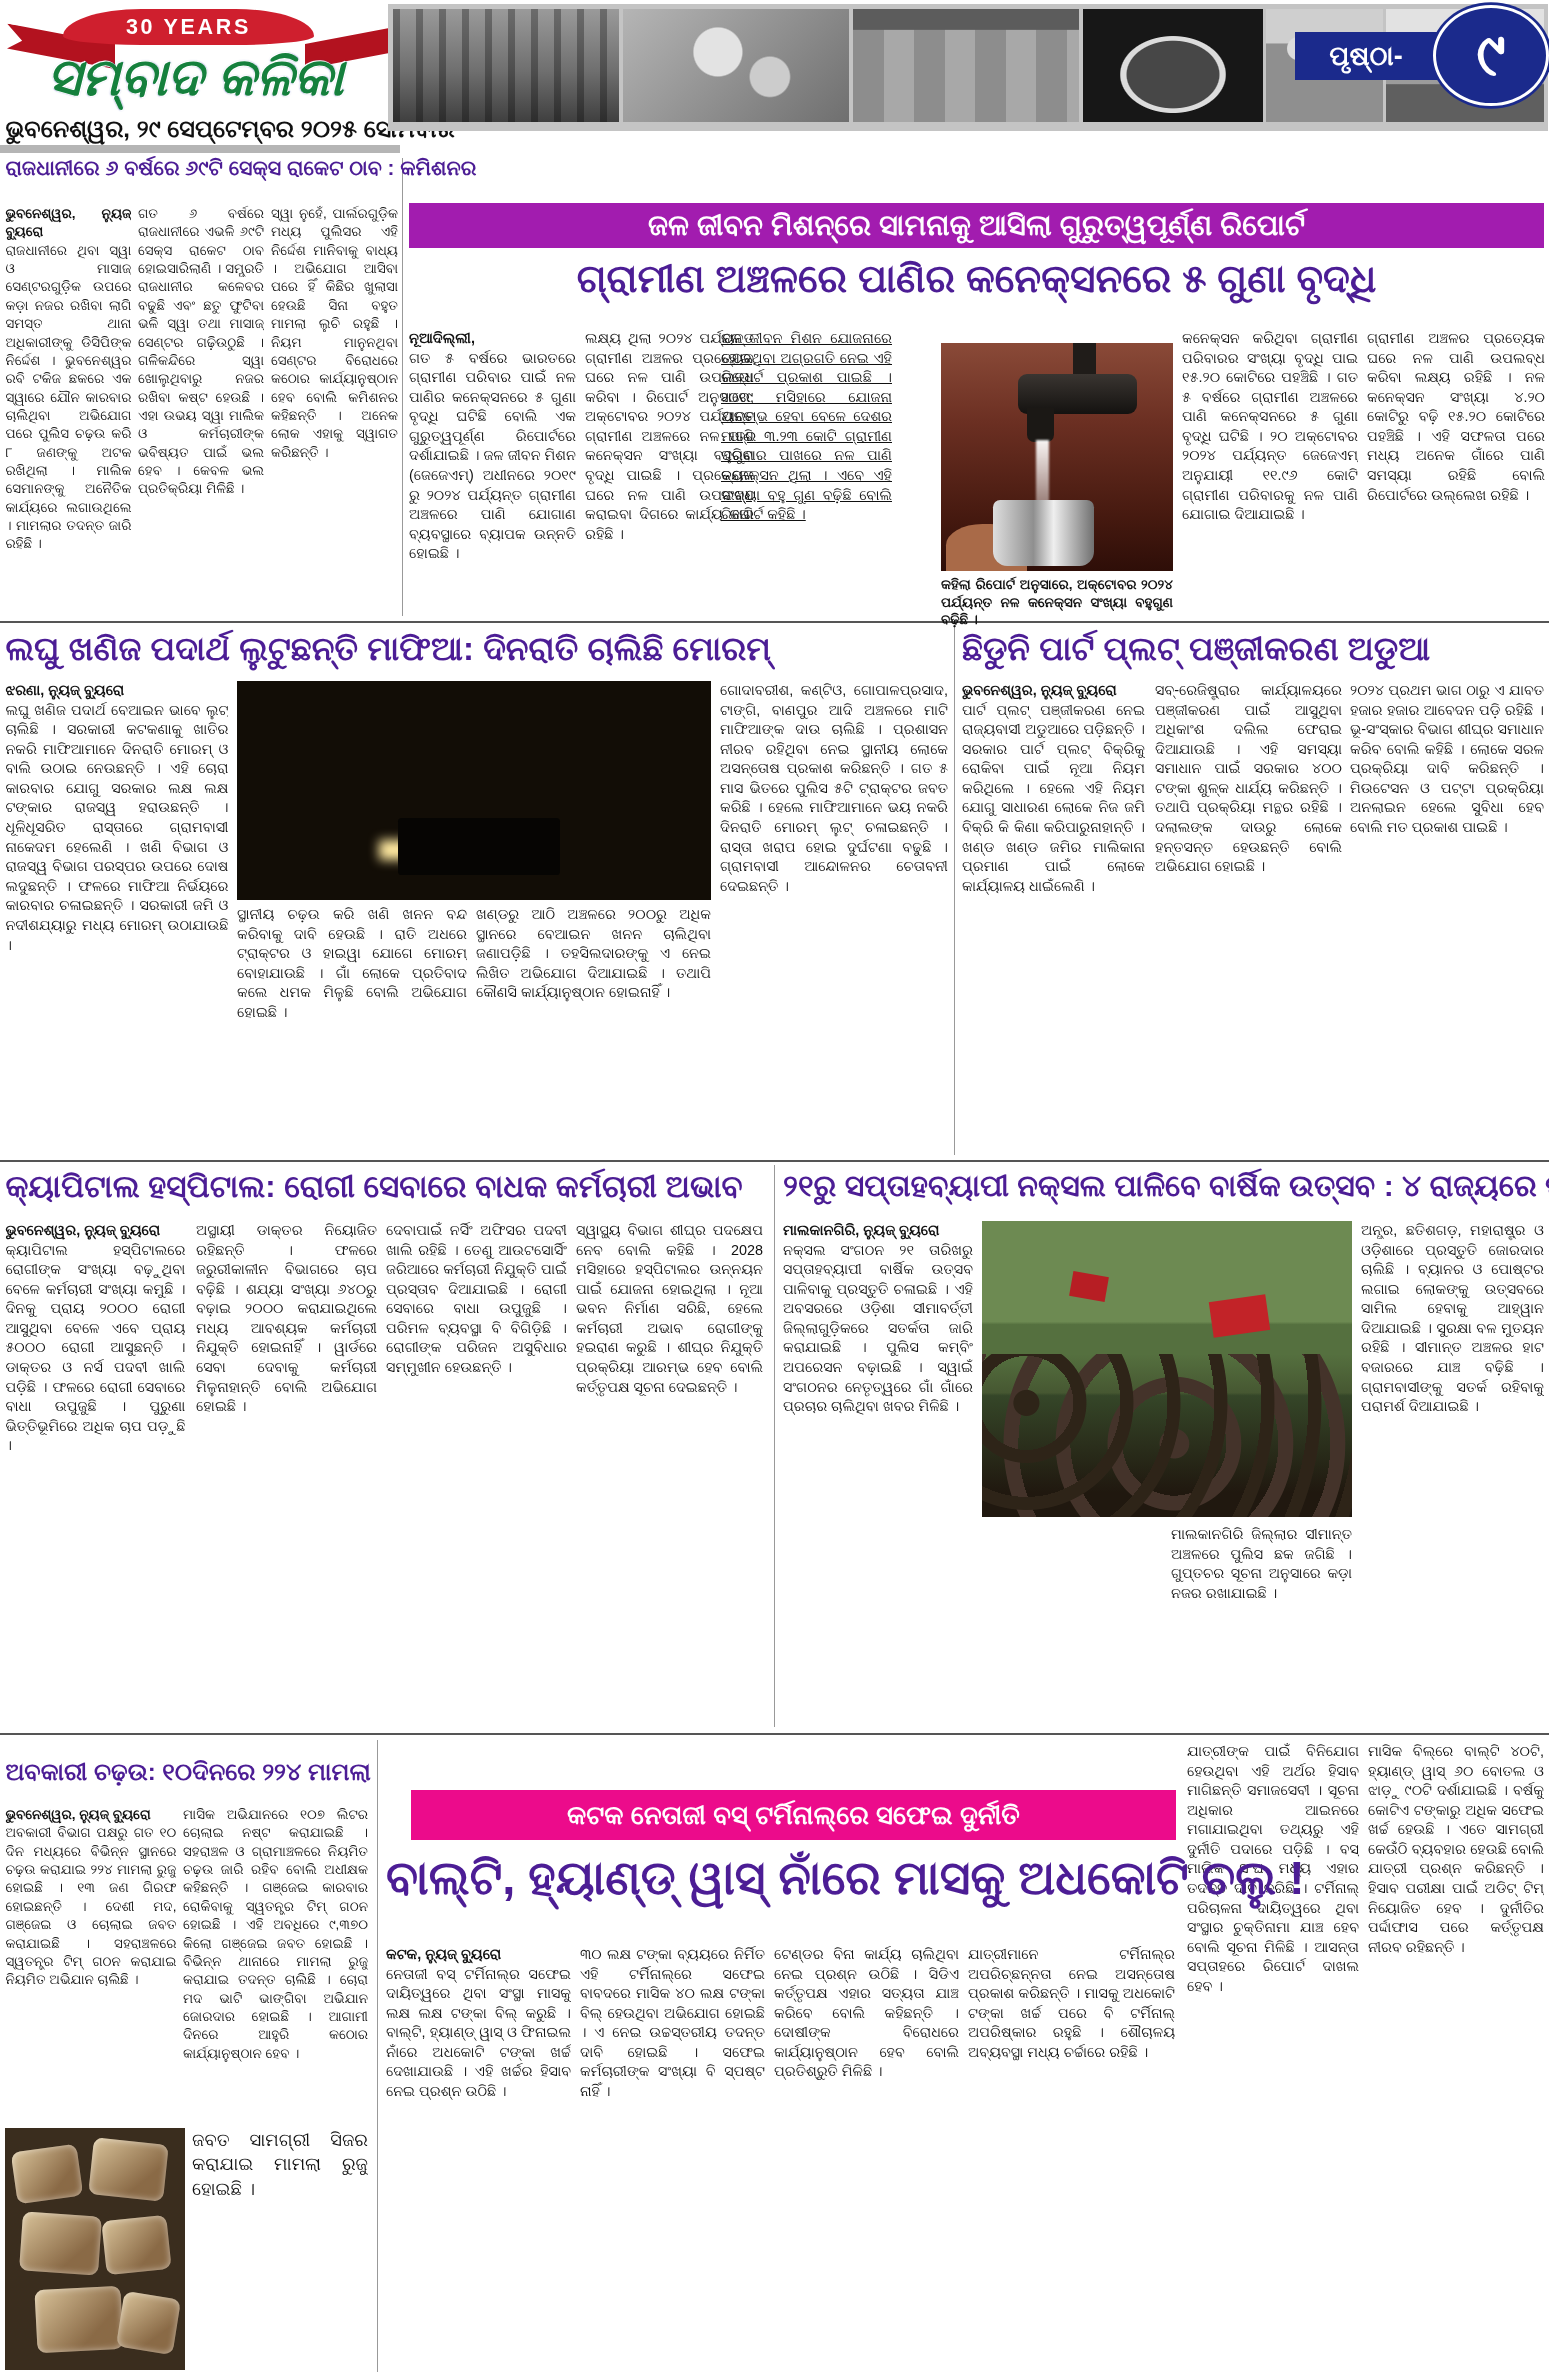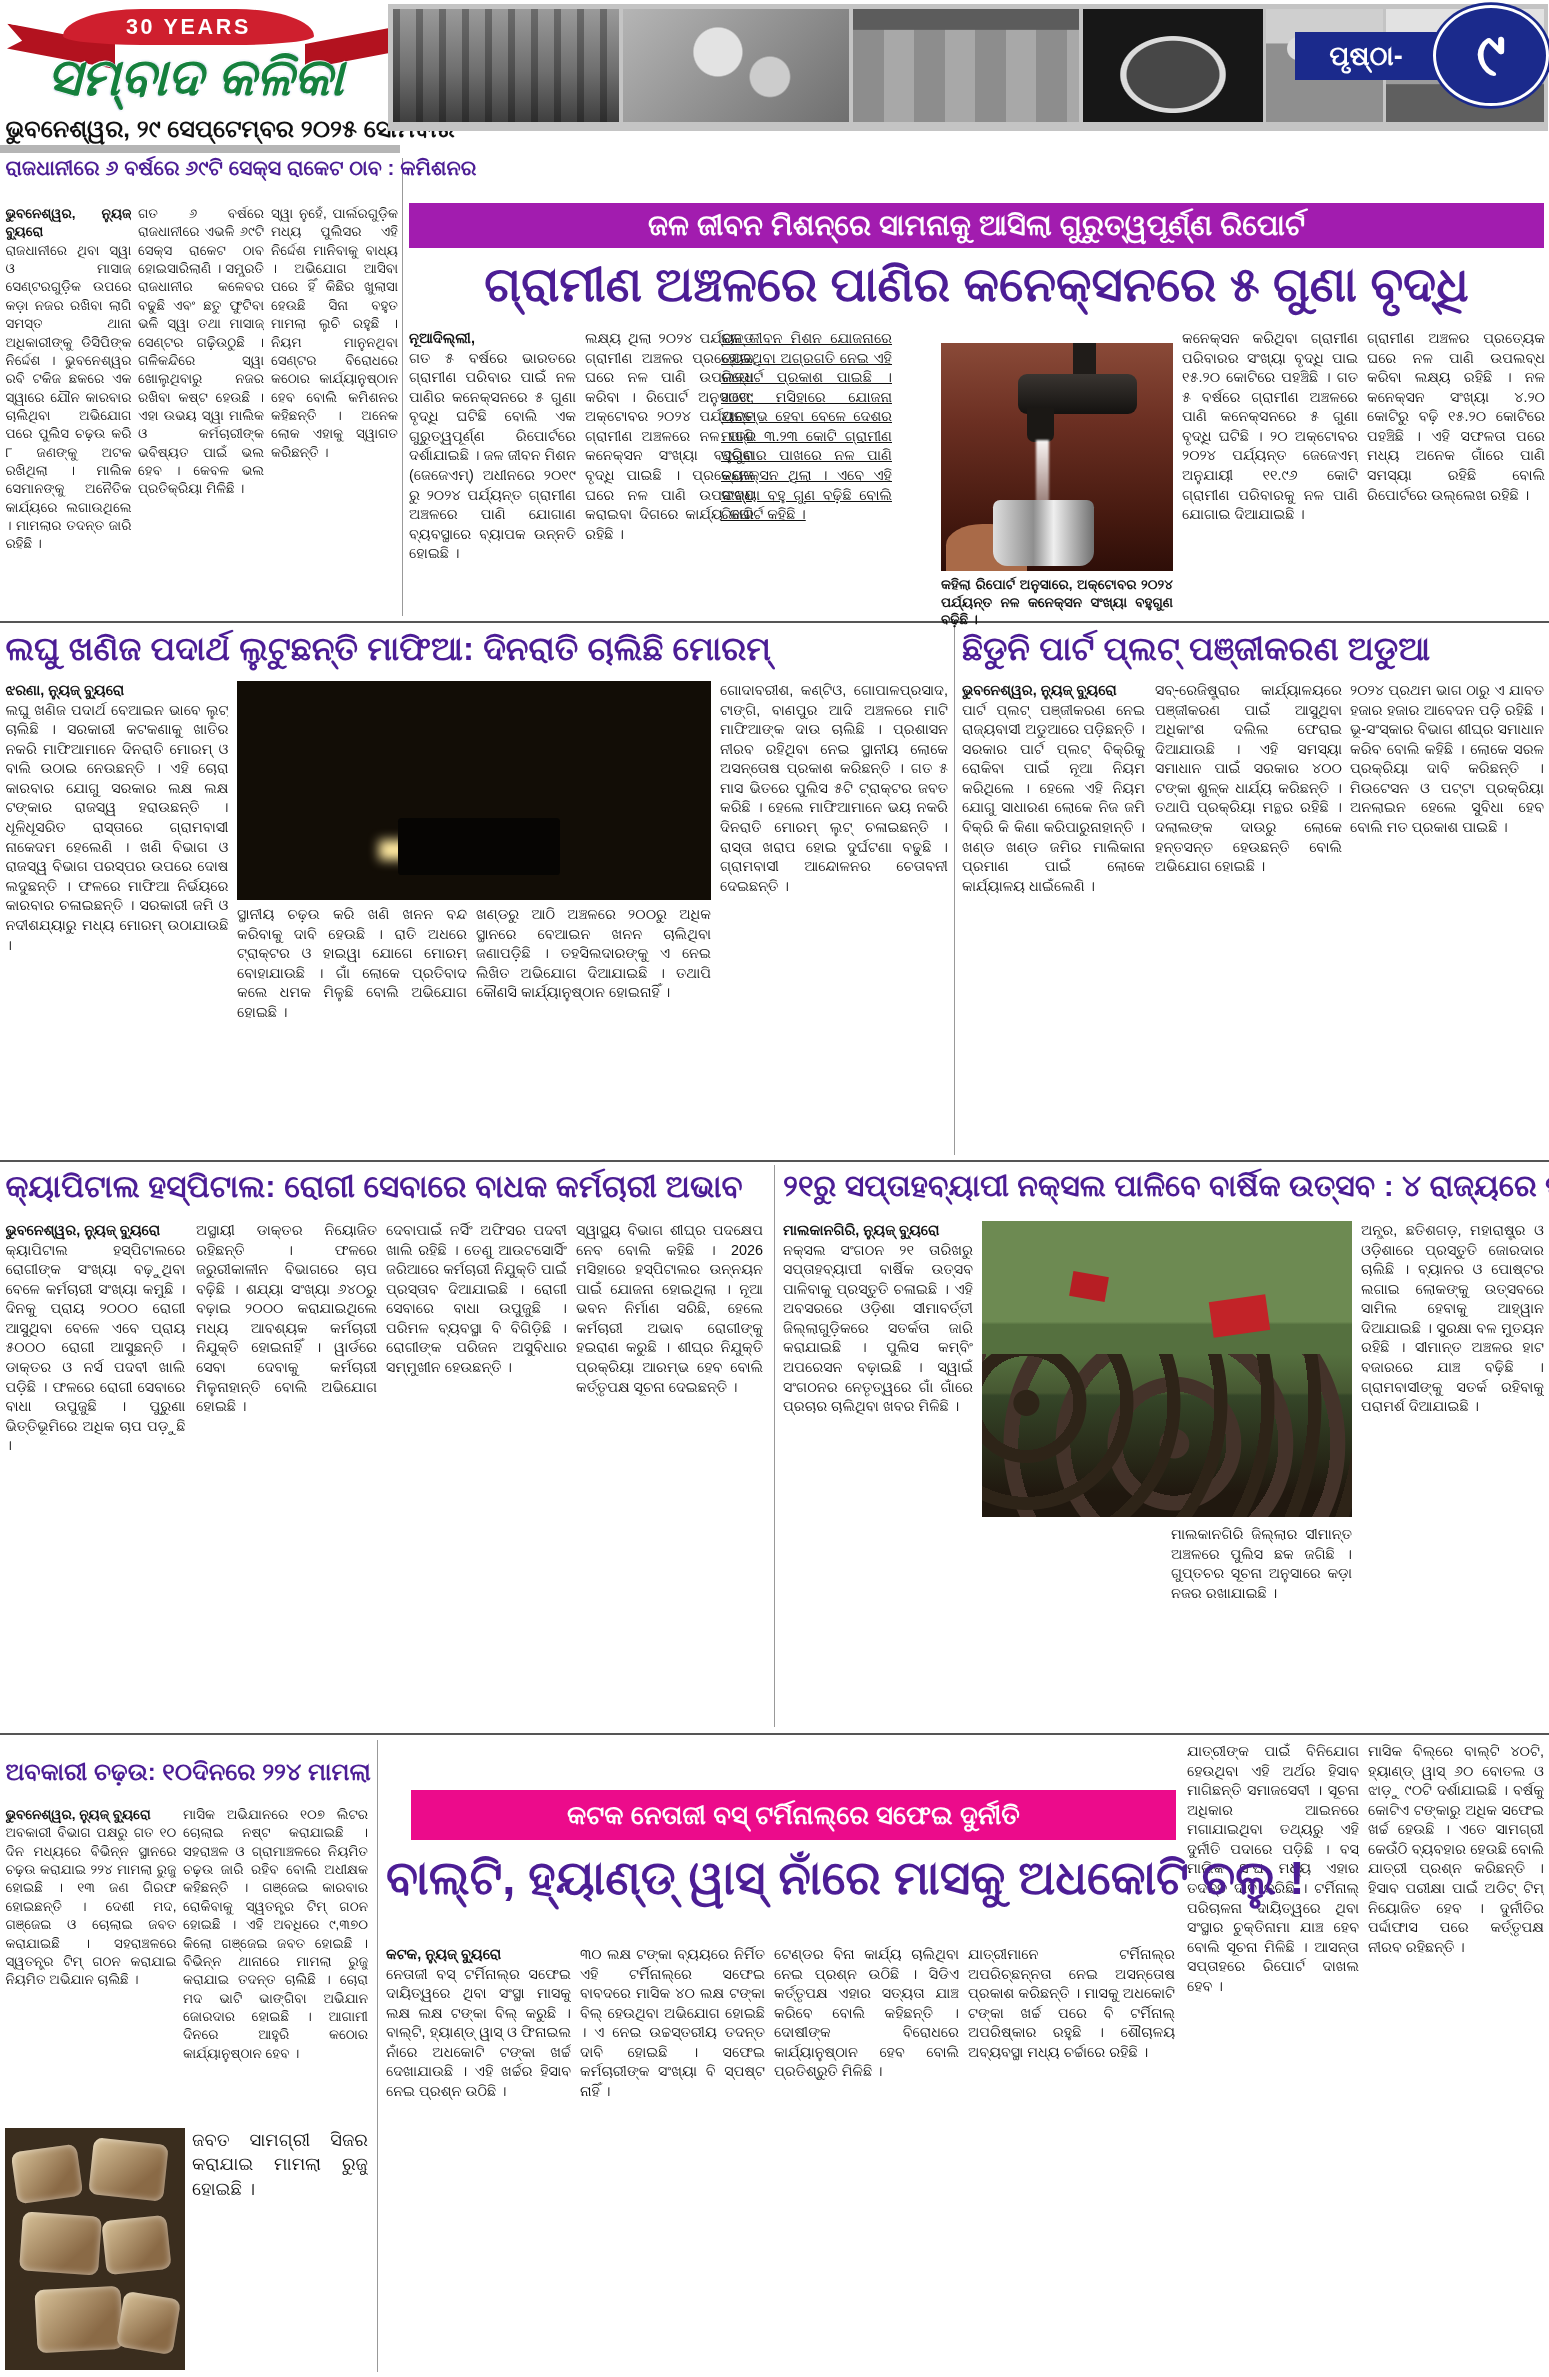--- a/index.html
+++ b/index.html
@@ -106,21 +106,21 @@
   <div class="col" style="left:138px;top:205px;width:126px;height:411px;font-size:13.5px;">
     <span>ଗତ ୬ ବର୍ଷରେ ରାଜଧାନୀରେ ଏଭଳି ୬୯ଟି ସେକ୍ସ ରାକେଟ ଠାବ ହୋଇସାରିଲାଣି । ସମ୍ପ୍ରତି ରାଜଧାନୀର କଳେବର ବଢୁଛି ଏବଂ ଛତୁ ଫୁଟିବା ଭଳି ସ୍ୱା ତଥା ମାସାଜ୍ ସେଣ୍ଟର ଗଢ଼ିଉଠୁଛି । ଗଳିକନ୍ଦିରେ ସ୍ୱା ଖୋଲୁଥିବାରୁ ନଜର ରଖିବା କଷ୍ଟ ହେଉଛି । ଏହା ଉଭୟ ସ୍ୱା ମାଲିକ ଓ କର୍ମଚାରୀଙ୍କ ଭବିଷ୍ୟତ ପାଇଁ ଭଲ ହେବ । କେବଳ ଭଲ ପ୍ରତିକ୍ରିୟା ମିଳିଛି ।</span>
   </div>
   <div class="col" style="left:271px;top:205px;width:127px;height:411px;font-size:13.5px;">
     <span>ସ୍ୱା ନୁହେଁ, ପାର୍ଲରଗୁଡ଼ିକ ମଧ୍ୟ ପୁଲିସର ଏହି ନିର୍ଦ୍ଦେଶ ମାନିବାକୁ ବାଧ୍ୟ । ଅଭିଯୋଗ ଆସିବା ପରେ ହିଁ କିଛିର ଖୁଲାସା ହେଉଛି ସିନା ବହୁତ ମାମଲା ଲୁଚି ରହୁଛି । ନିୟମ ମାନୁନଥିବା ସେଣ୍ଟର ବିରୋଧରେ କଠୋର କାର୍ଯ୍ୟାନୁଷ୍ଠାନ ହେବ ବୋଲି କମିଶନର କହିଛନ୍ତି । ଅନେକ ଲୋକ ଏହାକୁ ସ୍ୱାଗତ କରିଛନ୍ତି ।</span>
   </div>
 
   <div class="kicker" style="left:409px;top:203px;width:1135px;height:45px;font-size:29px;">
     <span>ଜଳ ଜୀବନ ମିଶନ୍‌ରେ ସାମନାକୁ ଆସିଲା ଗୁରୁତ୍ୱପୂର୍ଣ୍ଣ ରିପୋର୍ଟ</span>
   </div>
-  <div class="hd" style="left:409px;top:257px;width:1135px;font-size:48px;text-align:center;">ଗ୍ରାମୀଣ ଅଞ୍ଚଳରେ ପାଣିର କନେକ୍ସନରେ ୫ ଗୁଣା ବୃଦ୍ଧି</div>
+  <div class="hd" style="left:409px;top:257px;width:1135px;font-size:39px;text-align:center;">ଗ୍ରାମୀଣ ଅଞ୍ଚଳରେ ପାଣିର କନେକ୍ସନରେ ୫ ଗୁଣା ବୃଦ୍ଧି</div>
   <div class="col" style="left:409px;top:329px;width:167px;height:287px;">
     <span class="dl">ନୂଆଦିଲ୍ଲୀ,</span>
     <span>ଗତ ୫ ବର୍ଷରେ ଭାରତରେ ଗ୍ରାମୀଣ ପରିବାର ପାଇଁ ନଳ ପାଣିର କନେକ୍ସନରେ ୫ ଗୁଣା ବୃଦ୍ଧି ଘଟିଛି ବୋଲି ଏକ ଗୁରୁତ୍ୱପୂର୍ଣ୍ଣ ରିପୋର୍ଟରେ ଦର୍ଶାଯାଇଛି । ଜଳ ଜୀବନ ମିଶନ (ଜେଜେଏମ୍) ଅଧୀନରେ ୨୦୧୯ ରୁ ୨୦୨୪ ପର୍ଯ୍ୟନ୍ତ ଗ୍ରାମୀଣ ଅଞ୍ଚଳରେ ପାଣି ଯୋଗାଣ ବ୍ୟବସ୍ଥାରେ ବ୍ୟାପକ ଉନ୍ନତି ହୋଇଛି ।</span>
   </div>
   <div class="col" style="left:585px;top:329px;width:169px;height:287px;">
     <span>ଲକ୍ଷ୍ୟ ଥିଲା ୨୦୨୪ ପର୍ଯ୍ୟନ୍ତ ଗ୍ରାମୀଣ ଅଞ୍ଚଳର ପ୍ରତ୍ୟେକ ଘରେ ନଳ ପାଣି ଉପଲବ୍ଧ କରିବା । ରିପୋର୍ଟ ଅନୁସାରେ, ଅକ୍ଟୋବର ୨୦୨୪ ପର୍ଯ୍ୟନ୍ତ ଗ୍ରାମୀଣ ଅଞ୍ଚଳରେ ନଳ ପାଣି କନେକ୍ସନ ସଂଖ୍ୟା ବହୁଗୁଣ ବୃଦ୍ଧି ପାଇଛି । ପ୍ରତ୍ୟେକ ଘରେ ନଳ ପାଣି ଉପଲବ୍ଧ କରାଇବା ଦିଗରେ କାର୍ଯ୍ୟ ଜାରି ରହିଛି ।</span>
   </div>
   <div class="col" style="left:721px;top:329px;width:171px;height:287px;text-decoration:underline;">
     <span>ଜଳ ଜୀବନ ମିଶନ ଯୋଜନାରେ ହୋଇଥିବା ଅଗ୍ରଗତି ନେଇ ଏହି ରିପୋର୍ଟ ପ୍ରକାଶ ପାଇଛି । ୨୦୧୯ ମସିହାରେ ଯୋଜନା ଆରମ୍ଭ ହେବା ବେଳେ ଦେଶର ମାତ୍ର ୩.୨୩ କୋଟି ଗ୍ରାମୀଣ ପରିବାର ପାଖରେ ନଳ ପାଣି କନେକ୍ସନ ଥିଲା । ଏବେ ଏହି ସଂଖ୍ୟା ବହୁ ଗୁଣ ବଢ଼ିଛି ବୋଲି ରିପୋର୍ଟ କହିଛି ।</span>
   </div>
@@ -176,21 +176,21 @@
     <span class="dl">ଭୁବନେଶ୍ୱର, ନ୍ୟୁଜ୍ ବ୍ୟୁରୋ</span>
     <span>କ୍ୟାପିଟାଲ ହସ୍ପିଟାଲରେ ରୋଗୀଙ୍କ ସଂଖ୍ୟା ବଢ଼ୁଥିବା ବେଳେ କର୍ମଚାରୀ ସଂଖ୍ୟା କମୁଛି । ଦିନକୁ ପ୍ରାୟ ୨୦୦୦ ରୋଗୀ ଆସୁଥିବା ବେଳେ ଏବେ ପ୍ରାୟ ୫୦୦୦ ରୋଗୀ ଆସୁଛନ୍ତି । ଡାକ୍ତର ଓ ନର୍ସ ପଦବୀ ଖାଲି ପଡ଼ିଛି । ଫଳରେ ରୋଗୀ ସେବାରେ ବାଧା ଉପୁଜୁଛି । ପୁରୁଣା ଭିତ୍ତିଭୂମିରେ ଅଧିକ ଚାପ ପଡ଼ୁଛି ।</span>
   </div>
   <div class="col" style="left:196px;top:1221px;width:181px;height:503px;">
     <span>ଅସ୍ଥାୟୀ ଡାକ୍ତର ନିୟୋଜିତ ରହିଛନ୍ତି । ଫଳରେ ଜରୁରୀକାଳୀନ ବିଭାଗରେ ଚାପ ବଢ଼ିଛି । ଶଯ୍ୟା ସଂଖ୍ୟା ୬୪୦ରୁ ବଢ଼ାଇ ୨୦୦୦ କରାଯାଇଥିଲେ ମଧ୍ୟ ଆବଶ୍ୟକ କର୍ମଚାରୀ ନିଯୁକ୍ତି ହୋଇନାହିଁ । ୱାର୍ଡରେ ସେବା ଦେବାକୁ କର୍ମଚାରୀ ମିଳୁନାହାନ୍ତି ବୋଲି ଅଭିଯୋଗ ହୋଇଛି ।</span>
   </div>
   <div class="col" style="left:386px;top:1221px;width:181px;height:503px;">
     <span>ଦେବାପାଇଁ ନର୍ସିଂ ଅଫିସର ପଦବୀ ଖାଲି ରହିଛି । ତେଣୁ ଆଉଟସୋର୍ସିଂ ଜରିଆରେ କର୍ମଚାରୀ ନିଯୁକ୍ତି ପାଇଁ ପ୍ରସ୍ତାବ ଦିଆଯାଇଛି । ରୋଗୀ ସେବାରେ ବାଧା ଉପୁଜୁଛି । ପରିମଳ ବ୍ୟବସ୍ଥା ବି ବିଗିଡ଼ିଛି । ରୋଗୀଙ୍କ ପରିଜନ ଅସୁବିଧାର ସମ୍ମୁଖୀନ ହେଉଛନ୍ତି ।</span>
   </div>
   <div class="col" style="left:576px;top:1221px;width:187px;height:503px;">
-    <span>ସ୍ୱାସ୍ଥ୍ୟ ବିଭାଗ ଶୀଘ୍ର ପଦକ୍ଷେପ ନେବ ବୋଲି କହିଛି । 2026 ମସିହାରେ ହସ୍ପିଟାଲର ଉନ୍ନୟନ ପାଇଁ ଯୋଜନା ହୋଇଥିଲା । ନୂଆ ଭବନ ନିର୍ମାଣ ସରିଛି, ହେଲେ କର୍ମଚାରୀ ଅଭାବ ରୋଗୀଙ୍କୁ ହଇରାଣ କରୁଛି । ଶୀଘ୍ର ନିଯୁକ୍ତି ପ୍ରକ୍ରିୟା ଆରମ୍ଭ ହେବ ବୋଲି କର୍ତ୍ତୃପକ୍ଷ ସୂଚନା ଦେଇଛନ୍ତି ।</span>
+    <span>ସ୍ୱାସ୍ଥ୍ୟ ବିଭାଗ ଶୀଘ୍ର ପଦକ୍ଷେପ ନେବ ବୋଲି କହିଛି । 2028 ମସିହାରେ ହସ୍ପିଟାଲର ଉନ୍ନୟନ ପାଇଁ ଯୋଜନା ହୋଇଥିଲା । ନୂଆ ଭବନ ନିର୍ମାଣ ସରିଛି, ହେଲେ କର୍ମଚାରୀ ଅଭାବ ରୋଗୀଙ୍କୁ ହଇରାଣ କରୁଛି । ଶୀଘ୍ର ନିଯୁକ୍ତି ପ୍ରକ୍ରିୟା ଆରମ୍ଭ ହେବ ବୋଲି କର୍ତ୍ତୃପକ୍ଷ ସୂଚନା ଦେଇଛନ୍ତି ।</span>
   </div>
 
   <div class="hd" style="left:783px;top:1169px;width:763px;font-size:30px;">୨୧ରୁ ସପ୍ତାହବ୍ୟାପୀ ନକ୍ସଲ ପାଳିବେ ବାର୍ଷିକ ଉତ୍ସବ : ୪ ରାଜ୍ୟରେ ପ୍ରସ୍ତୁତି ଜାରି</div>
   <div class="col" style="left:783px;top:1221px;width:190px;height:503px;">
     <span class="dl">ମାଲକାନଗିରି, ନ୍ୟୁଜ୍ ବ୍ୟୁରୋ</span>
     <span>ନକ୍ସଲ ସଂଗଠନ ୨୧ ତାରିଖରୁ ସପ୍ତାହବ୍ୟାପୀ ବାର୍ଷିକ ଉତ୍ସବ ପାଳିବାକୁ ପ୍ରସ୍ତୁତି ଚଳାଇଛି । ଏହି ଅବସରରେ ଓଡ଼ିଶା ସୀମାବର୍ତ୍ତୀ ଜିଲ୍ଲାଗୁଡ଼ିକରେ ସତର୍କତା ଜାରି କରାଯାଇଛି । ପୁଲିସ କମ୍ବିଂ ଅପରେସନ ବଢ଼ାଇଛି । ସ୍ୱାଇଁ ସଂଗଠନର ନେତୃତ୍ୱରେ ଗାଁ ଗାଁରେ ପ୍ରଚାର ଚାଲିଥିବା ଖବର ମିଳିଛି ।</span>
   </div>
   <div class="photo naxphoto" style="left:982px;top:1221px;width:370px;height:296px;">
     <div class="nax-flag"></div>
     <div class="nax-flag2"></div>

